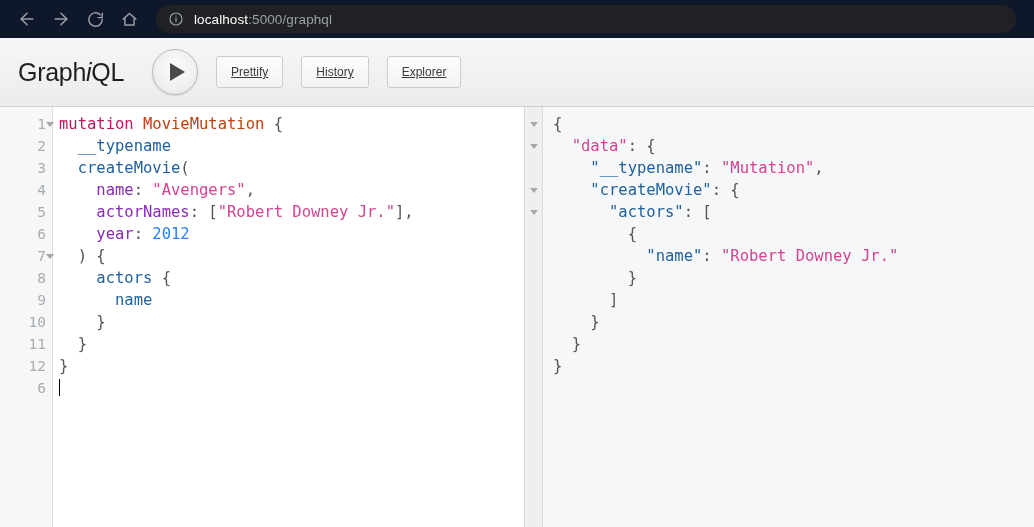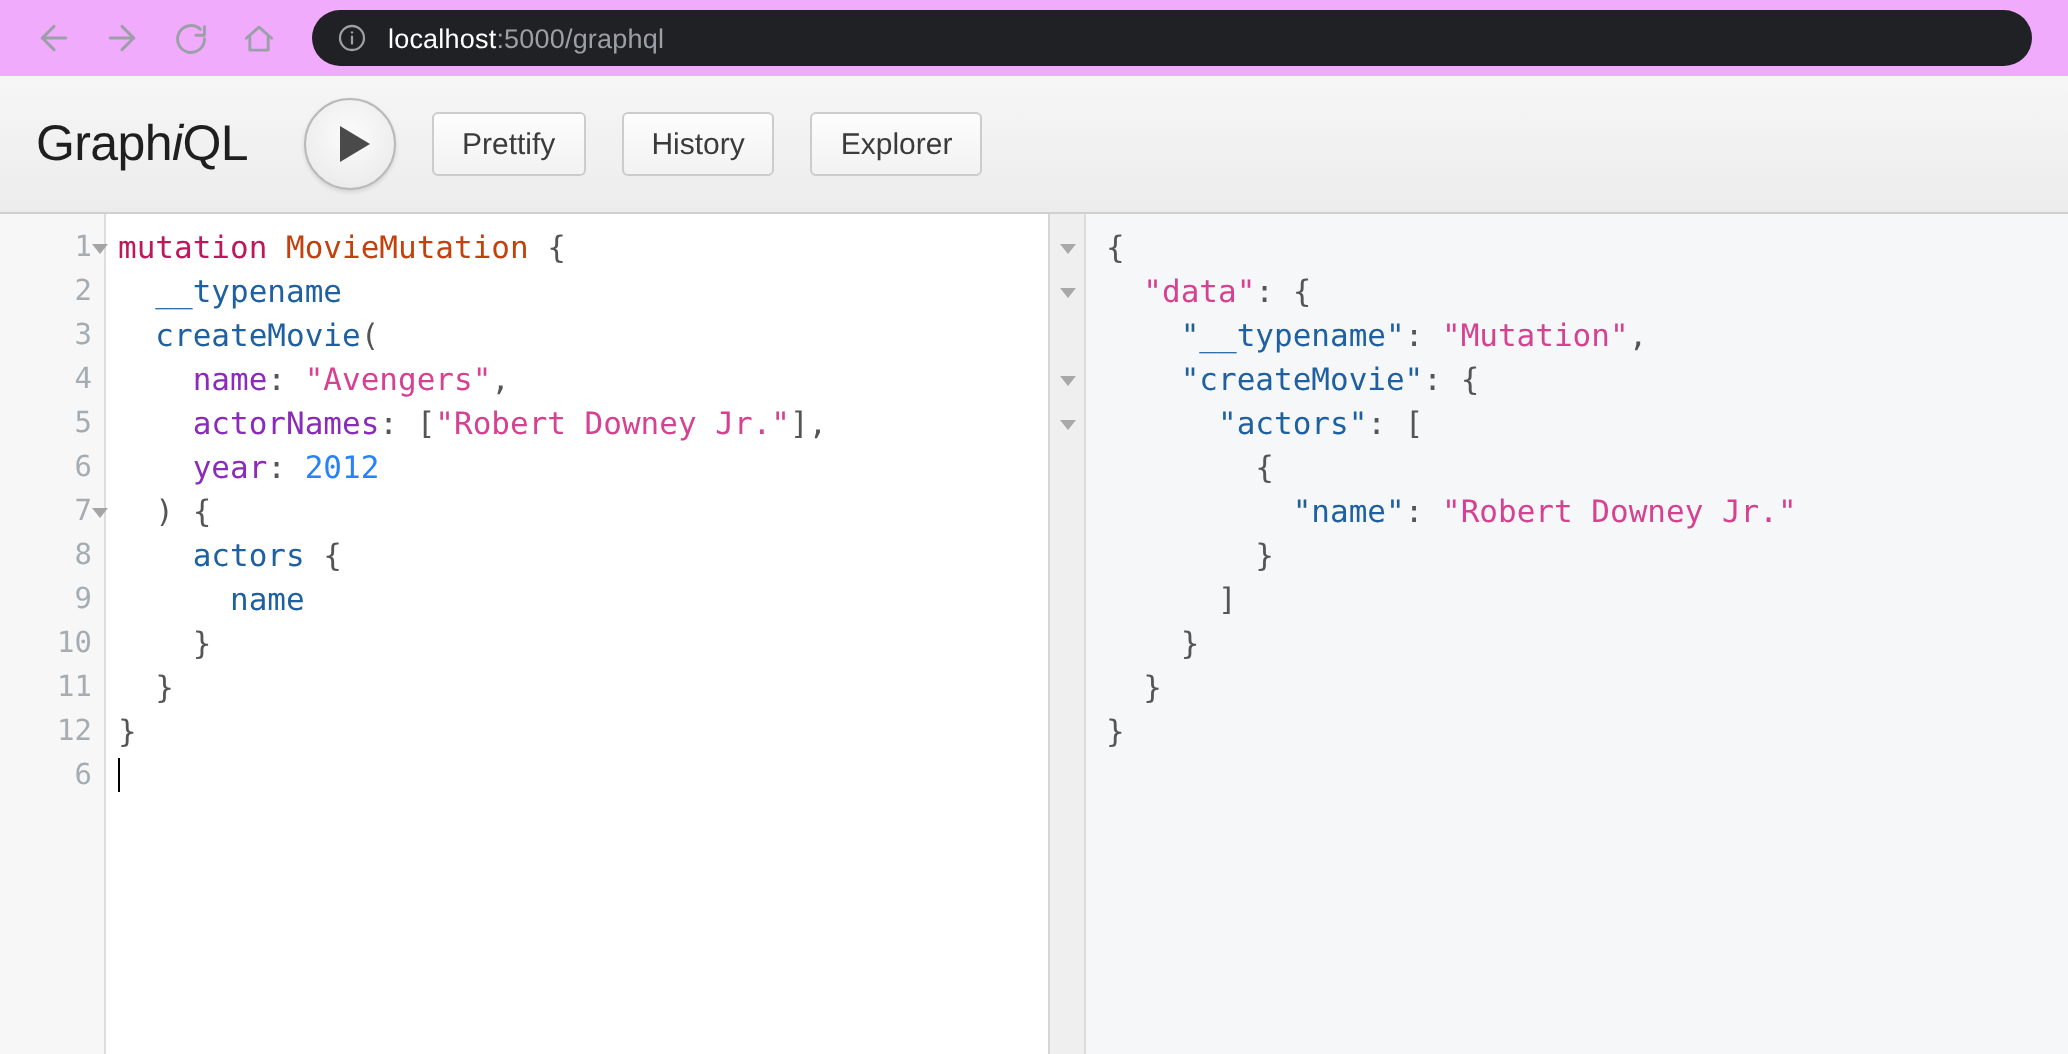--- a/index.html
+++ b/index.html
@@ -6,21 +6,21 @@
   html, body {
     width: 1034px; height: 527px;
     overflow: hidden;
     background: #ffffff;
     font-family: "Liberation Sans", sans-serif;
   }
 
   
   .browser-bar {
     height: 38px;
-    background: #f0abfc;
+    background: #0f172a;
     display: flex;
     align-items: center;
     padding: 0 0 0 10px;
     position: relative;
   }
   .nav-btn {
     width: 34px; height: 34px;
     display: flex; align-items: center; justify-content: center;
     border-radius: 50%;
     color: #9aa0a6;
@@ -89,25 +89,26 @@
     margin-left: 5px;
   }
   .tb-btn {
     margin-left: 18px;
     height: 32px;
     padding: 0 14px;
     background: linear-gradient(#fdfdfd, #f2f2f2);
     border: 1px solid #cccccc;
     border-radius: 3px;
     font-family: "Liberation Sans", sans-serif;
-    font-size: 15px;
+    font-size: 12px;
     color: #3b3b3b;
     display: flex; align-items: center;
     cursor: pointer;
     white-space: nowrap;
+    text-decoration: underline;
   }
   .tb-btn:first-of-type { margin-left: 26px; }
 
   
   .panes {
     display: flex;
     height: 420px;
     background: #ffffff;
   }
   .pane-query {

